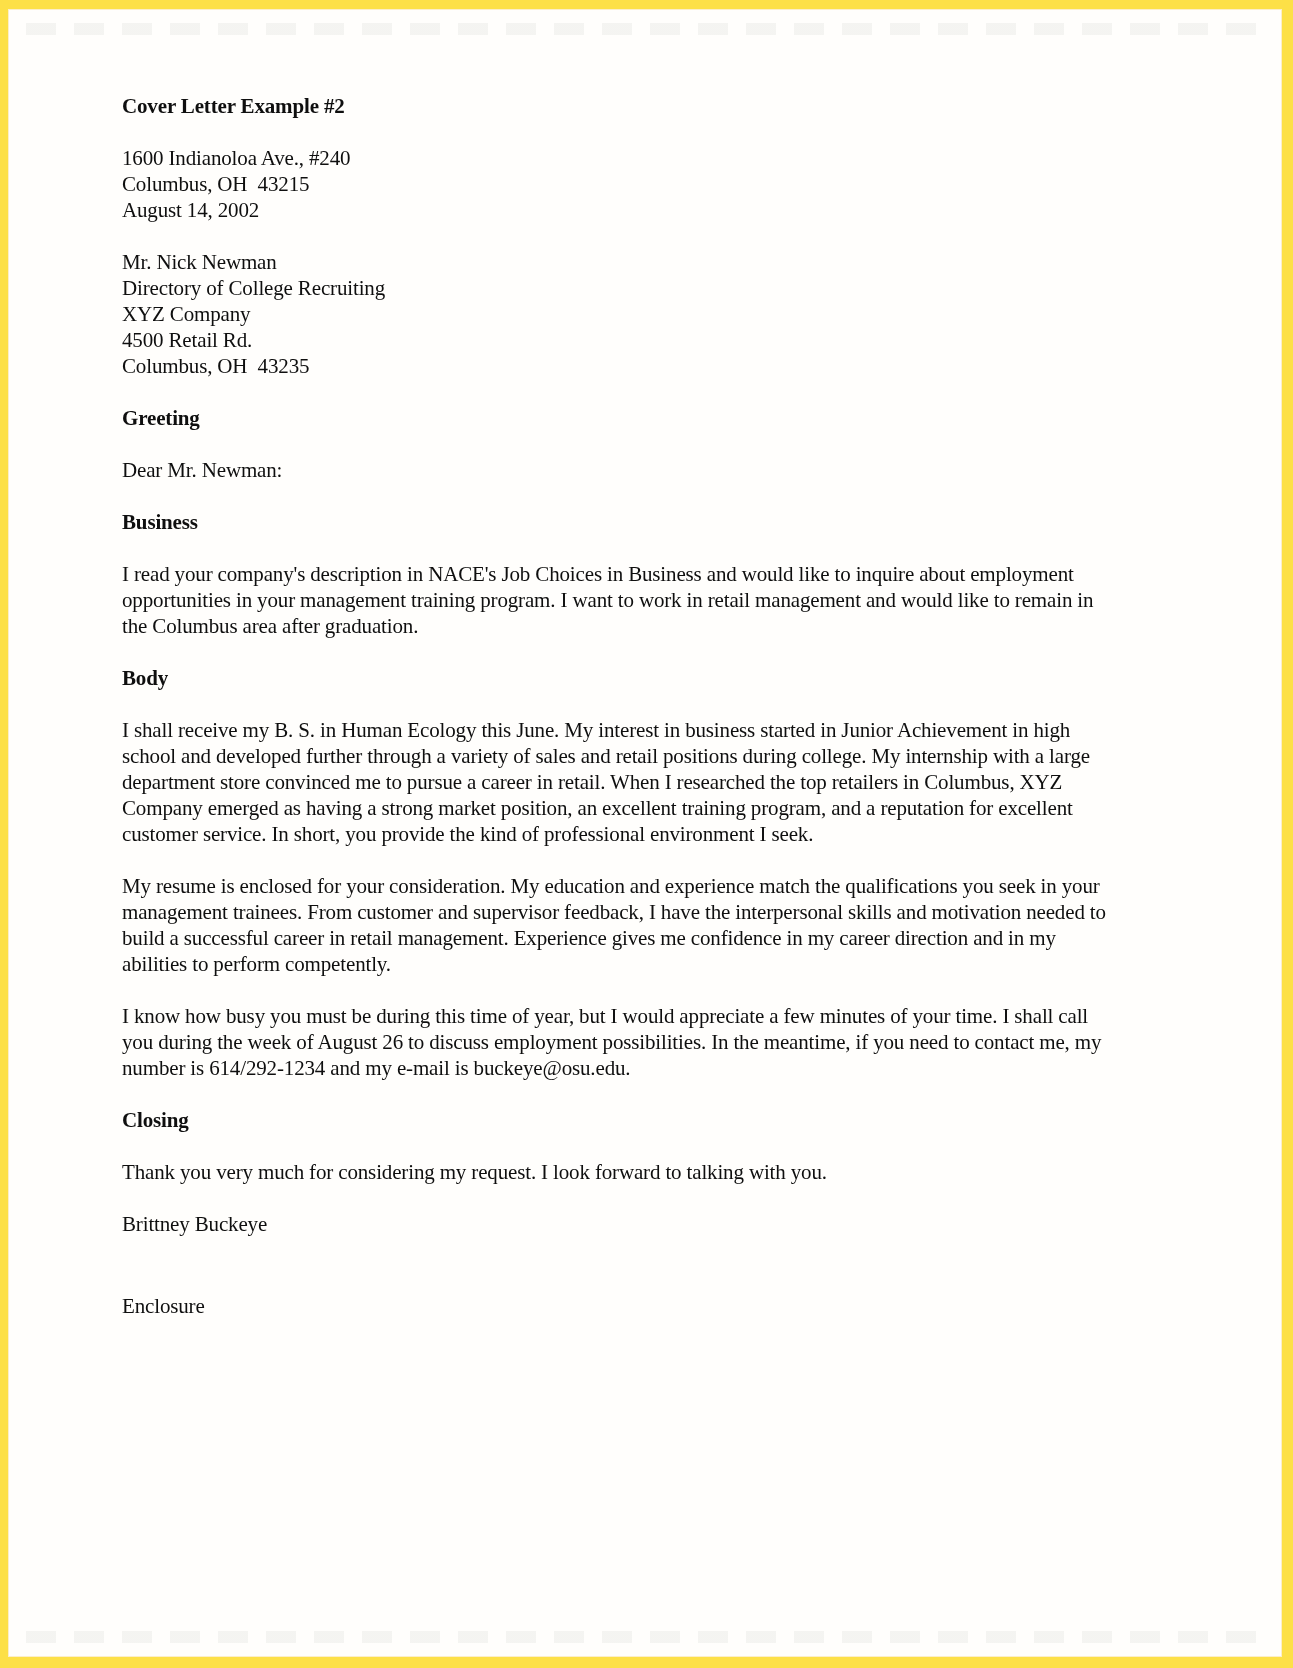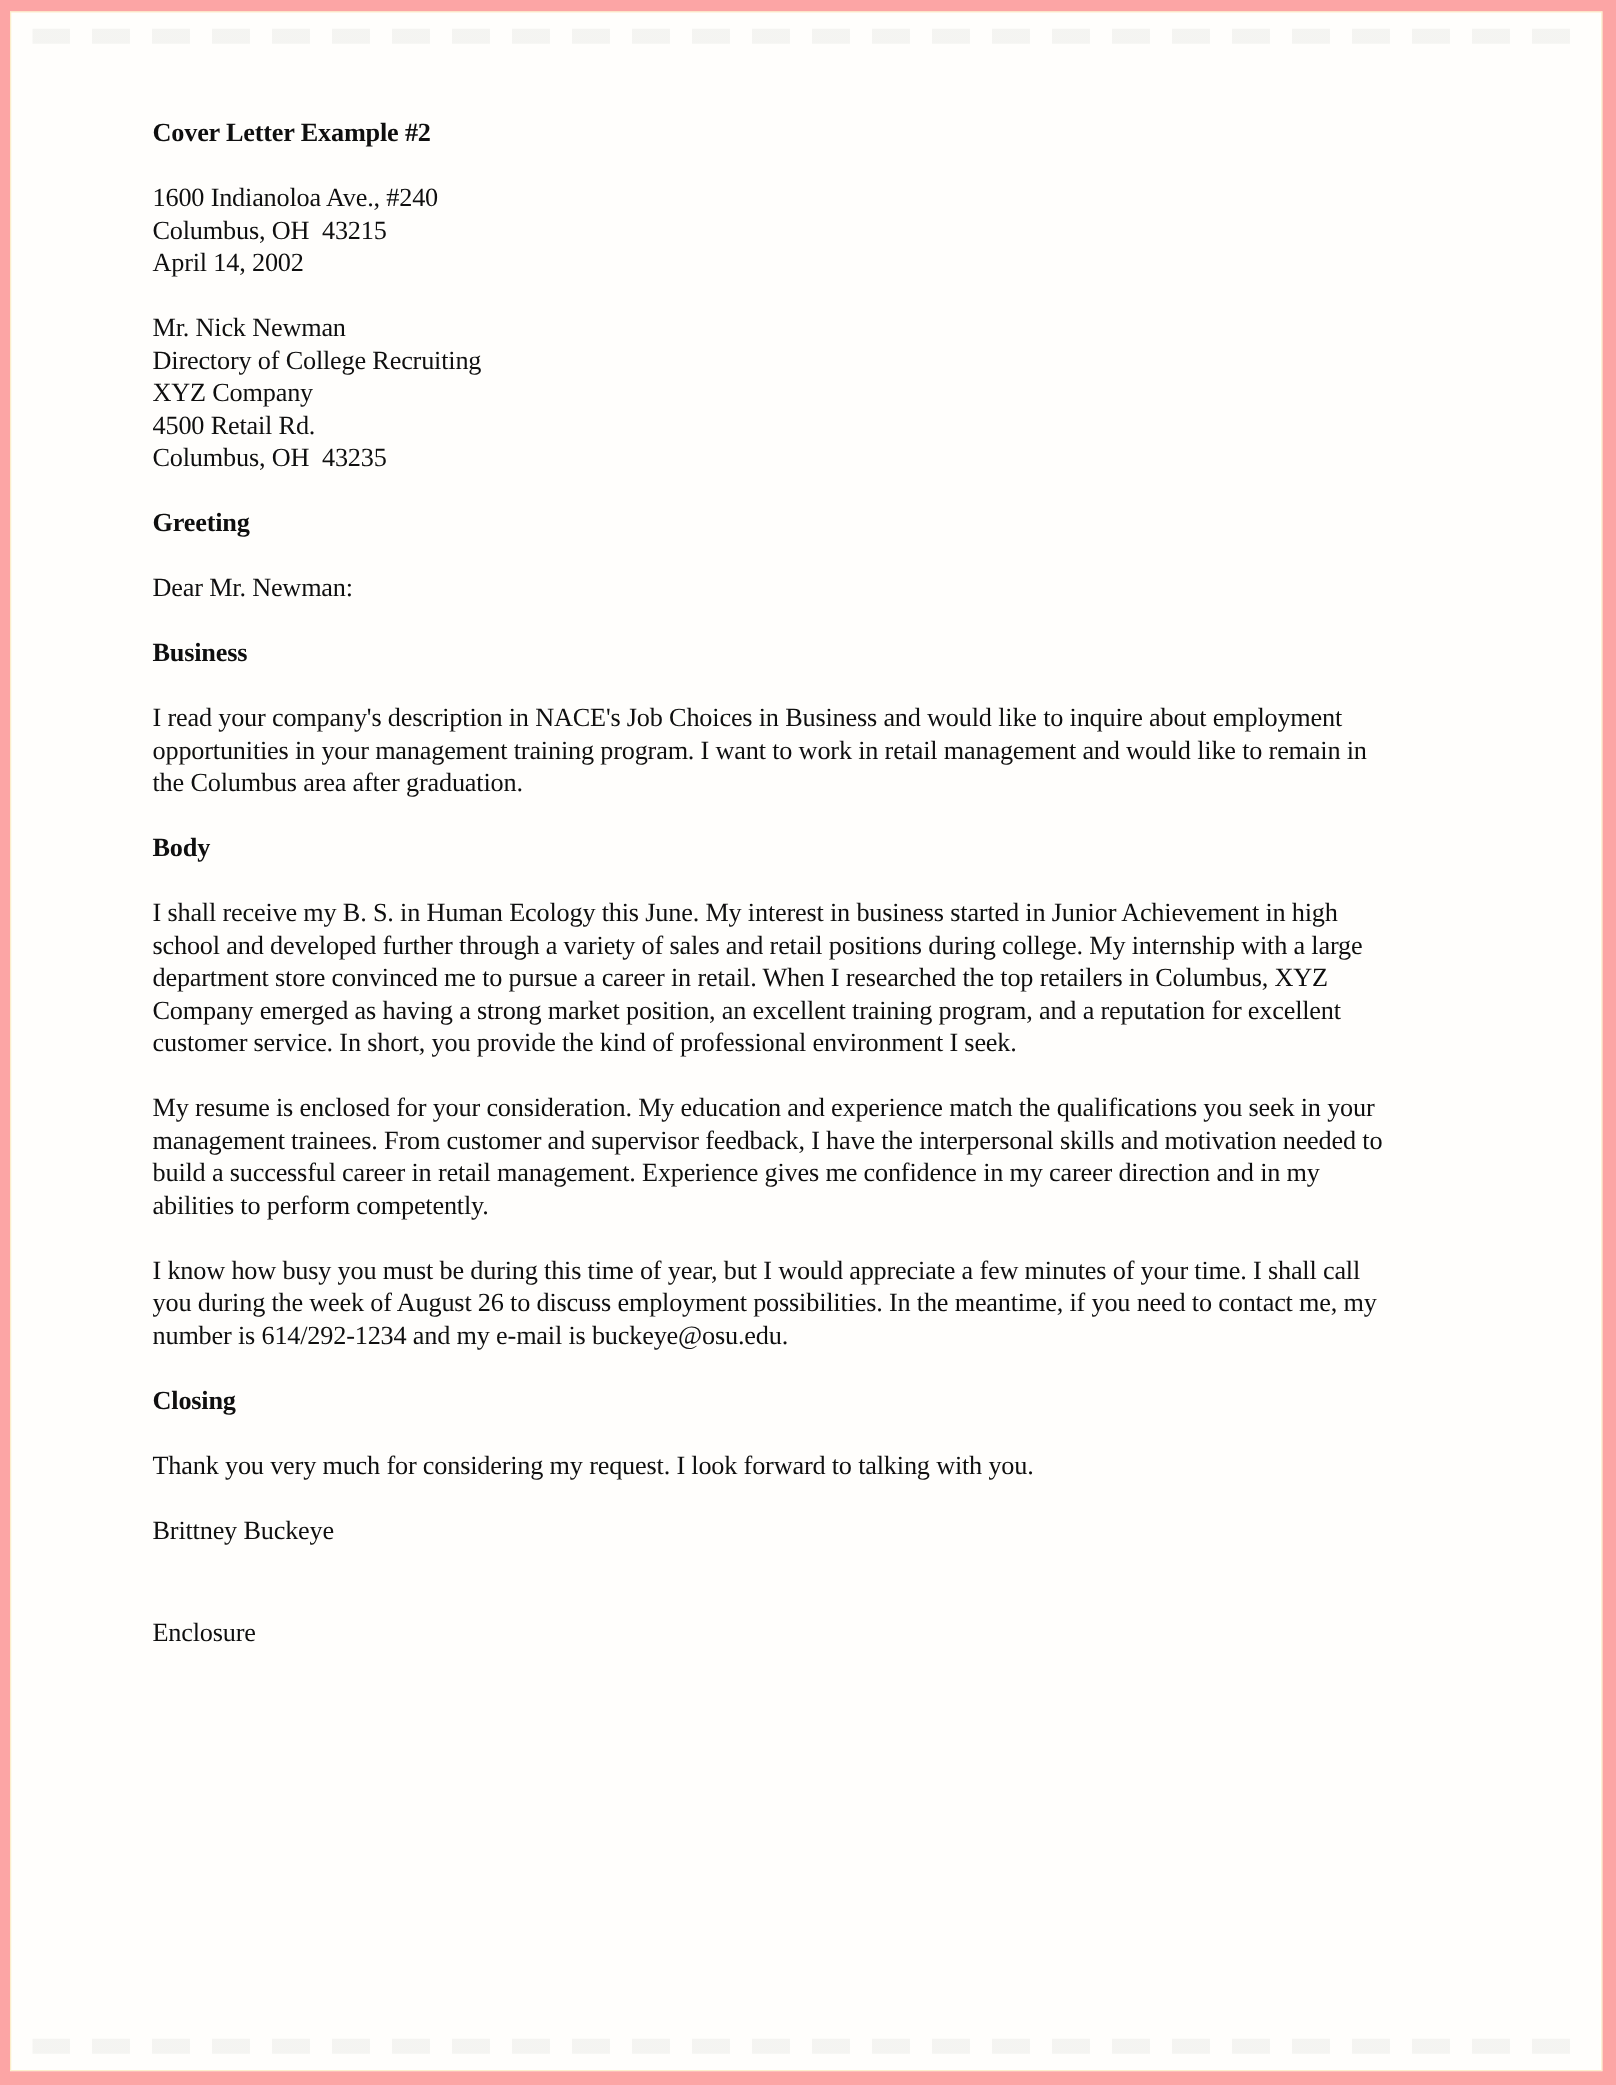--- a/index.html
+++ b/index.html
@@ -1,21 +1,21 @@
 <!DOCTYPE html>
 <html><head>
 <meta charset="utf-8">
 <style>
   html, body { margin: 0; padding: 0; background: #e8e8e8; }
   .frame {
     position: relative;
     width: 1293px;
     height: 1668px;
     box-sizing: border-box;
-    background: #fca5a5;
+    background: #fde047;
     padding: 9px 11px 11px 8px;
     overflow: hidden;
   }
   .page {
     position: relative;
     width: 100%;
     height: 100%;
     box-sizing: border-box;
     background: #FFFEFC;
     box-shadow: inset 0 0 0 1px rgba(250, 224, 160, 0.55);
@@ -61,21 +61,21 @@
   <div class="page">
     <div class="watermark top"></div>
 
     <div class="content">
 
       <p class="b">Cover Letter Example #2</p>
 
       <div class="block">
         <p class="tight">1600 Indianoloa Ave., #240</p>
         <p class="tight">Columbus, OH  43215</p>
-        <p class="tight">April 14, 2002</p>
+        <p class="tight">August 14, 2002</p>
       </div>
 
       <div class="block">
         <p class="tight">Mr. Nick Newman</p>
         <p class="tight">Directory of College Recruiting</p>
         <p class="tight">XYZ Company</p>
         <p class="tight">4500 Retail Rd.</p>
         <p class="tight">Columbus, OH  43235</p>
       </div>
 

